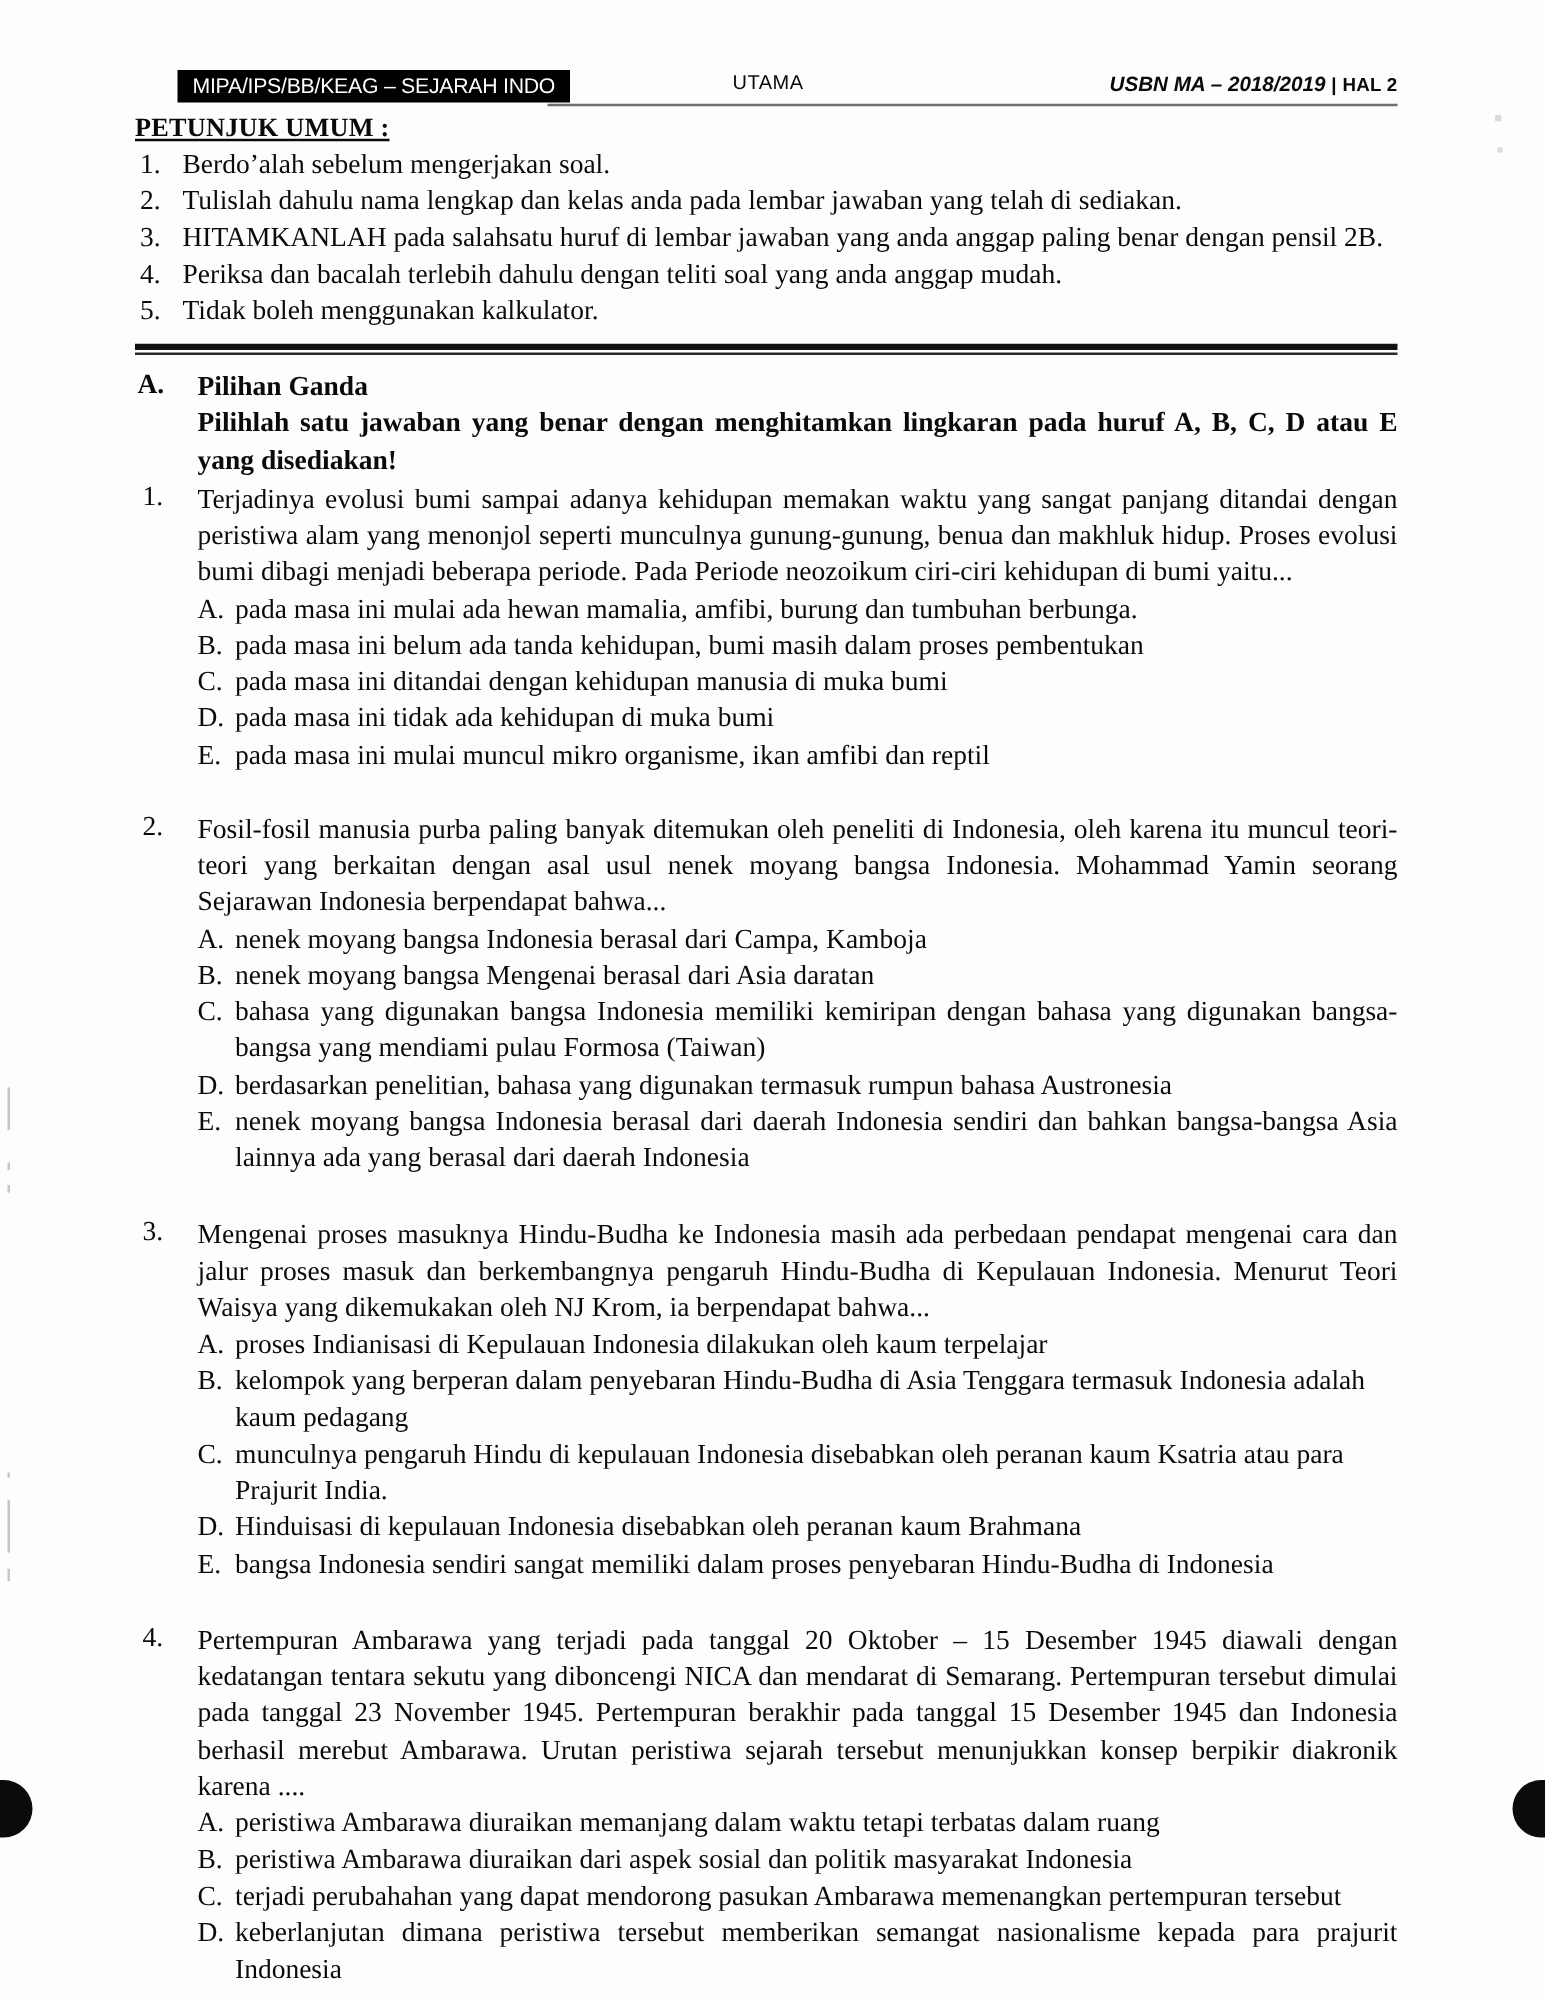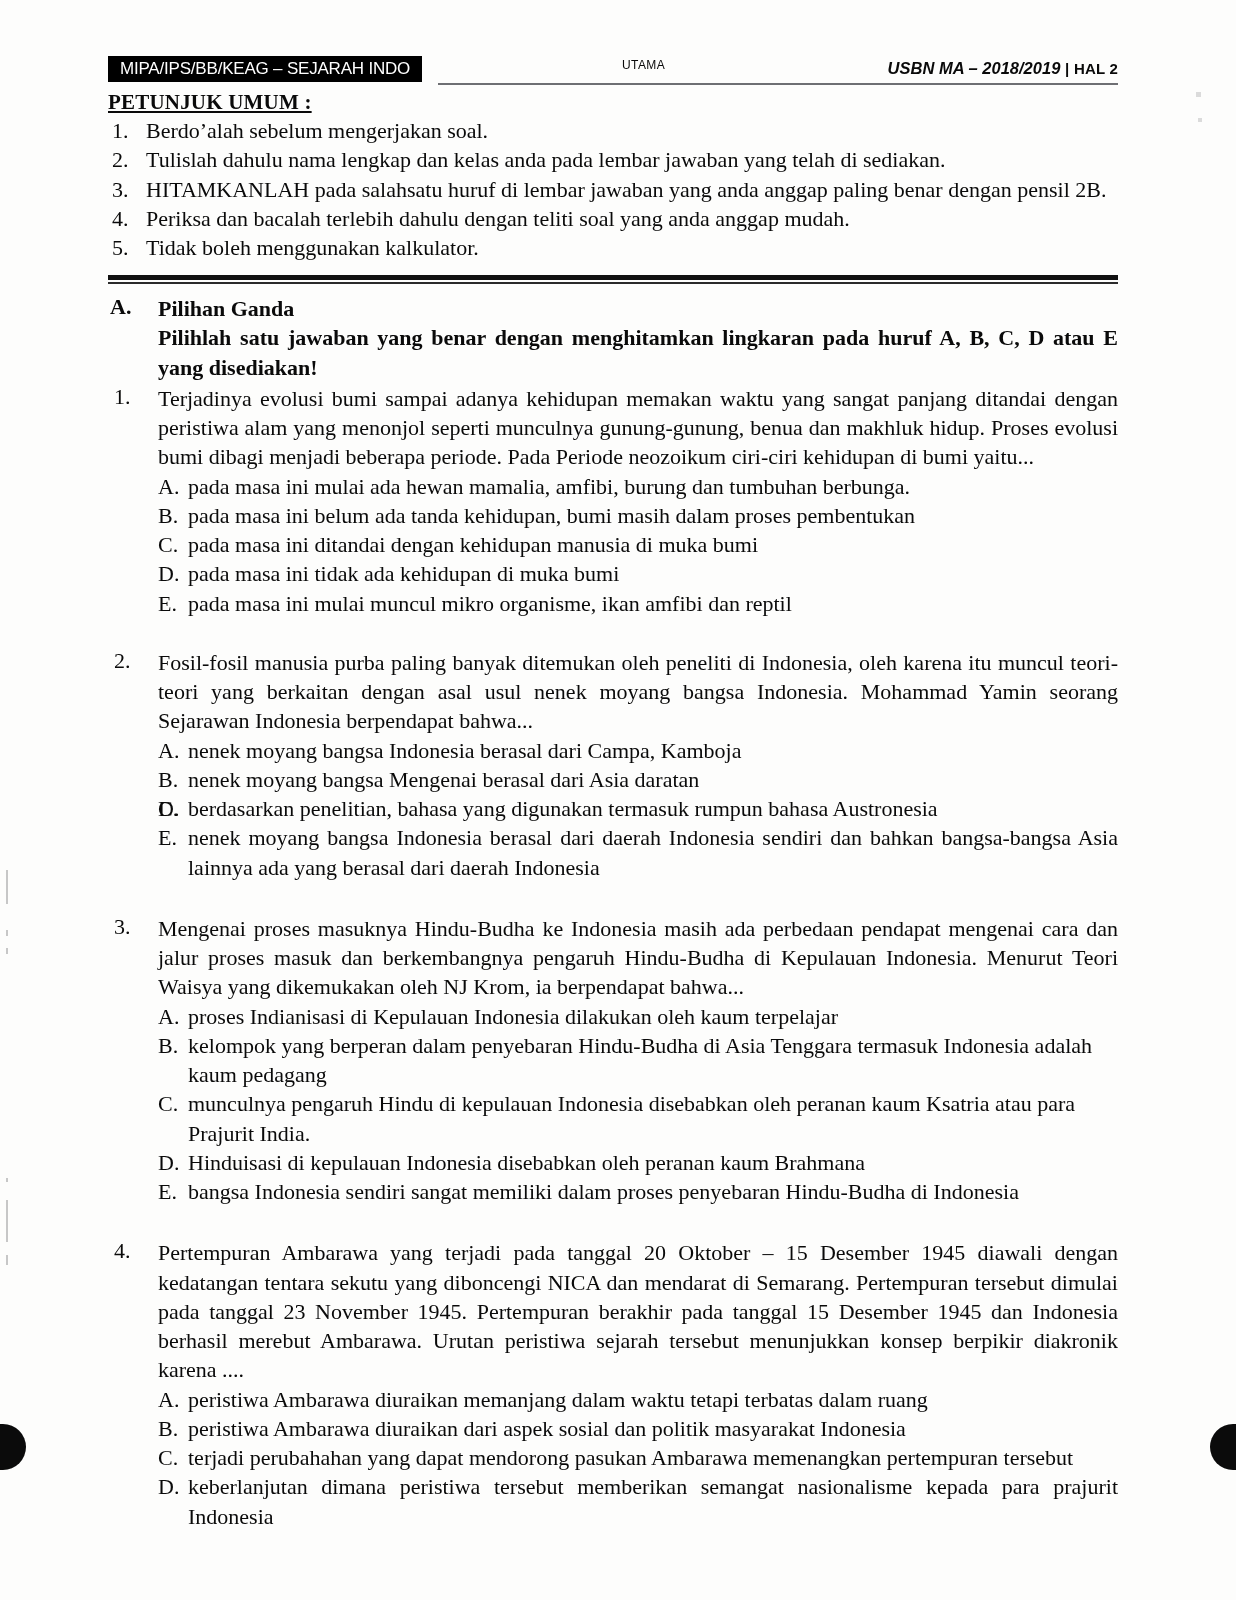--- a/index.html
+++ b/index.html
@@ -40,29 +40,29 @@
   .hdr-code {
     background: #000000;
     color: #ffffff;
     font-family: "Liberation Sans", "DejaVu Sans", sans-serif;
     font-size: 17px;
     font-weight: 500;
     letter-spacing: -0.2px;
     padding: 4px 12px 5px 12px;
     line-height: 1;
     white-space: nowrap;
+    margin-left: 34px;
   }
   .hdr-center {
     position: absolute;
     left: 478px;
     top: 6px;
     font-family: "Liberation Sans", "DejaVu Sans", sans-serif;
-    font-size: 12px;
+    font-size: 16px;
     letter-spacing: 0.4px;
-    margin-left: 36px;
   }
   .hdr-right {
     position: absolute;
     right: 0;
     top: 7px;
     font-family: "Liberation Sans", "DejaVu Sans", sans-serif;
     font-size: 16.5px;
     font-weight: bold;
     font-style: italic;
     white-space: nowrap;
@@ -287,21 +287,21 @@
         <li class="nojust"><span class="ol">E.</span><span>pada masa ini mulai muncul mikro organisme, ikan amfibi dan reptil</span></li>
       </ul>
     </div>
 
     <div class="q" style="margin-top:30px;">
       <span class="qnum">2.</span>
       <div class="stem">Fosil-fosil manusia purba paling banyak ditemukan oleh peneliti di Indonesia, oleh karena itu muncul teori-teori yang berkaitan dengan asal usul nenek moyang bangsa Indonesia. Mohammad Yamin seorang Sejarawan Indonesia berpendapat bahwa...</div>
       <ul class="opts">
         <li class="nojust"><span class="ol">A.</span><span>nenek moyang bangsa Indonesia berasal dari Campa, Kamboja</span></li>
         <li class="nojust"><span class="ol">B.</span><span>nenek moyang bangsa Mengenai berasal dari Asia daratan</span></li>
-        <li><span class="ol">C.</span></li>
+        <li><span class="ol">C.</span><span>bahasa yang digunakan bangsa Indonesia memiliki kemiripan dengan bahasa yang digunakan bangsa-bangsa yang mendiami pulau Formosa (Taiwan)</span></li>
         <li class="nojust"><span class="ol">D.</span><span>berdasarkan penelitian, bahasa yang digunakan termasuk rumpun bahasa Austronesia</span></li>
         <li><span class="ol">E.</span><span>nenek moyang bangsa Indonesia berasal dari daerah Indonesia sendiri dan bahkan bangsa-bangsa Asia lainnya ada yang berasal dari daerah Indonesia</span></li>
       </ul>
     </div>
 
     <div class="q" style="margin-top:32px;">
       <span class="qnum">3.</span>
       <div class="stem">Mengenai proses masuknya Hindu-Budha ke Indonesia masih ada perbedaan pendapat mengenai cara dan jalur proses masuk dan berkembangnya pengaruh Hindu-Budha di Kepulauan Indonesia. Menurut Teori Waisya yang dikemukakan oleh NJ Krom, ia berpendapat bahwa...</div>
       <ul class="opts">
         <li class="nojust"><span class="ol">A.</span><span>proses Indianisasi di Kepulauan Indonesia dilakukan oleh kaum terpelajar</span></li>

